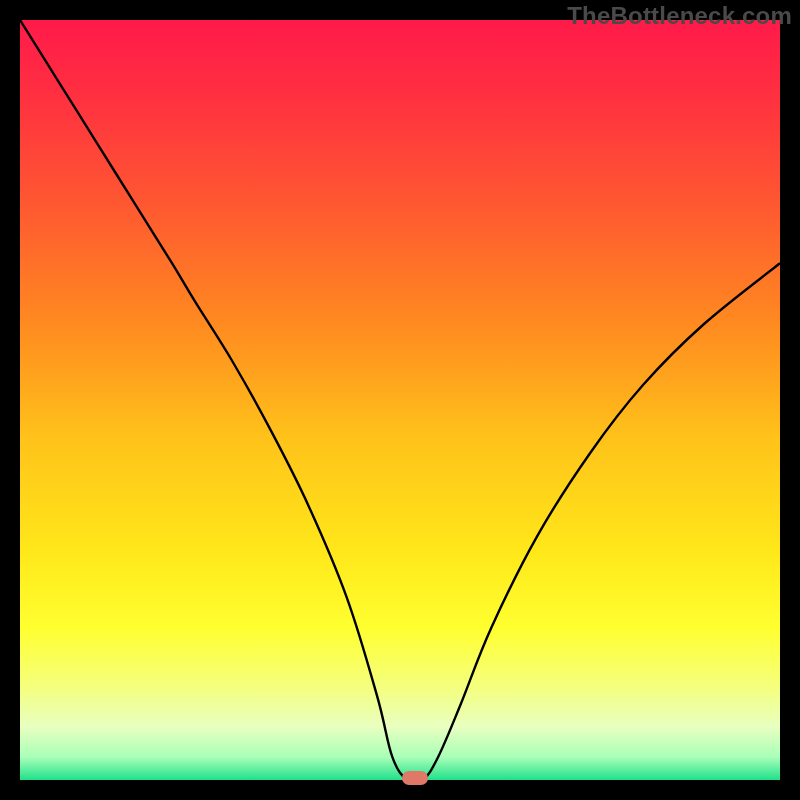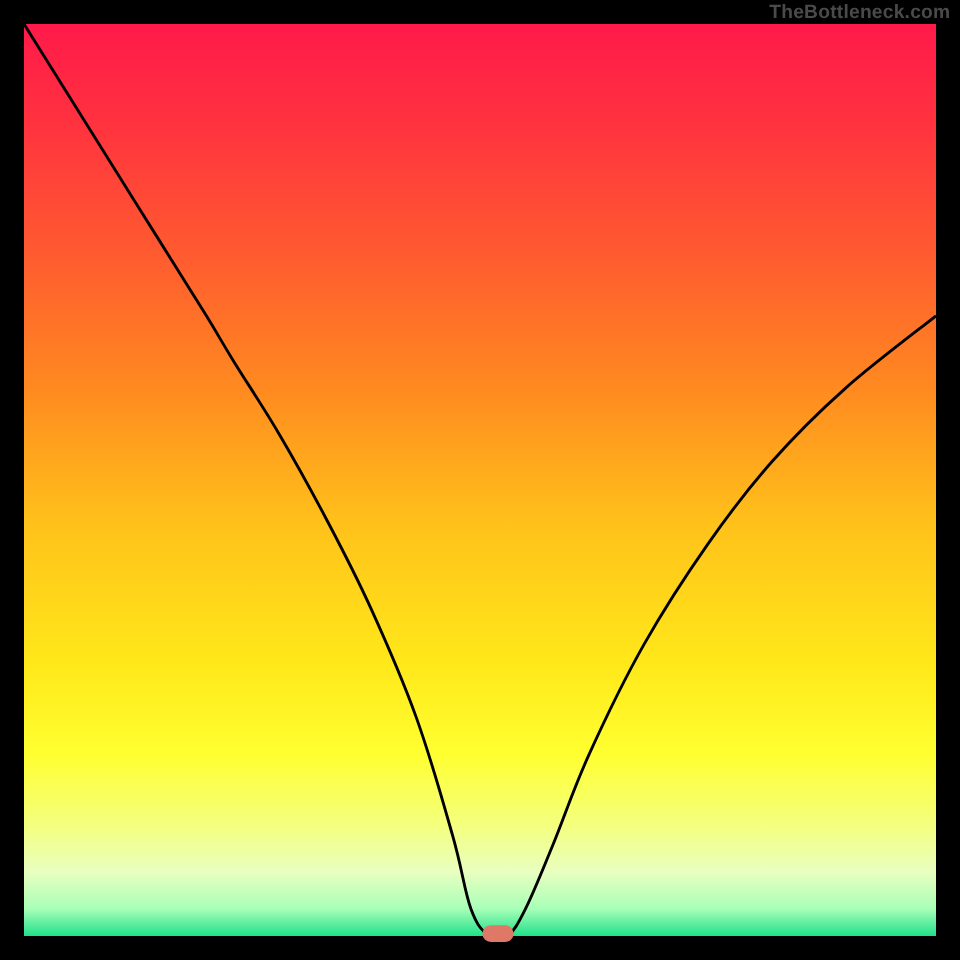--- a/index.html
+++ b/index.html
@@ -15,21 +15,21 @@
     position: relative;
     width: 800px;
     height: 800px;
     background: #000;
   }
   .watermark {
     position: absolute;
     top: 2px;
     right: 8px;
     color: #4a4a4a;
-    font-size: 16px;
+    font-size: 24px;
     font-weight: 600;
     letter-spacing: 0.2px;
     z-index: 20;
     user-select: none;
   }
   .plot-outer {
     position: absolute;
     left: 20px;
     top: 20px;
     width: 760px;

